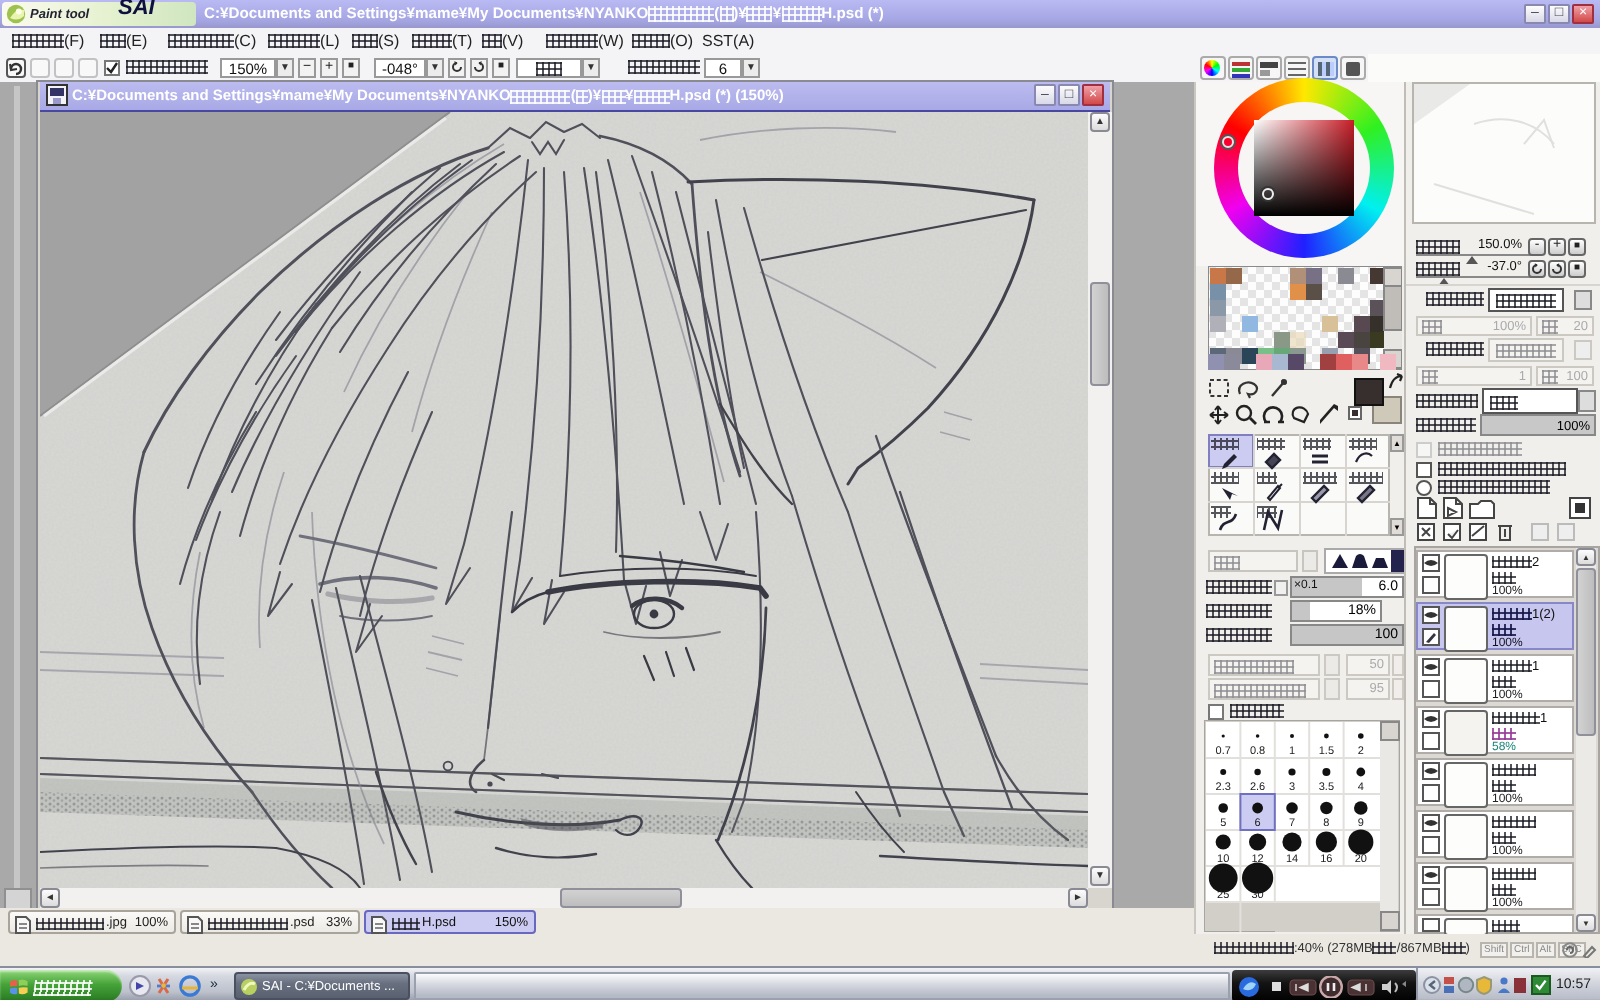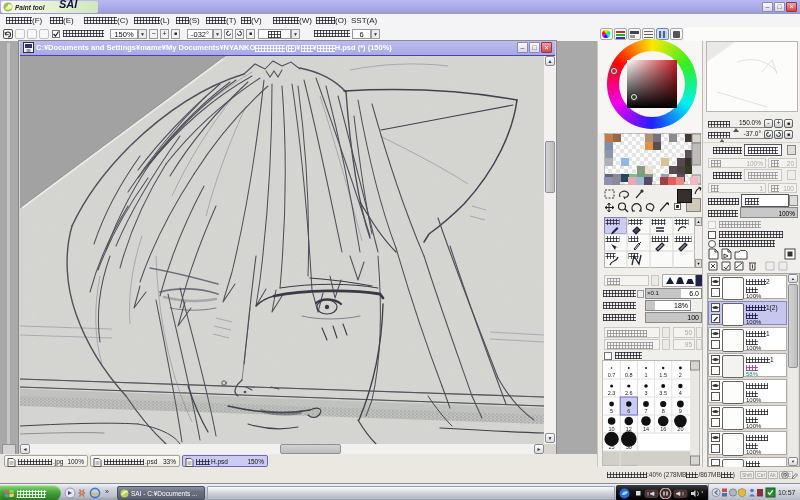--- a/index.html
+++ b/index.html
@@ -78,20 +78,21 @@
 <div class="abs" id="titlebar">
   <div class="abs" id="logo">
     <svg class="abs" style="left:2px;top:1px" width="11" height="11">
           <circle cx="5" cy="5" r="4.6" fill="#9ec24e"></circle>
           <path d="M2 7 Q5 2 9 3 L9 6 Q6 9 2 7Z" fill="#e8f4b0"></path>
           <circle cx="6.4" cy="3.8" r="1.5" fill="#fdfde8"></circle>
         </svg>
     <span class="abs" style="left:14px;top:3px;font-size:6.5px;font-weight:bold;font-style:italic;color:#223;">Paint tool</span>
     <span class="abs" style="left:58px;top:0px;font-size:11px;font-weight:bold;font-style:italic;color:#101040;">SAI</span>
   </div>
+  <div class="abs" id="ttext">C:¥Documents and Settings¥mame¥My Documents¥NYANKO<span class="kjw" style="width:33px;height:8px"></span>(<span class="kjw" style="width:7px;height:8px"></span>)¥<span class="kjw" style="width:13px;height:8px"></span>¥<span class="kjw" style="width:20px;height:8px"></span>H.psd (*)</div>
   <div class="abs" id="capbtns"><span class="capbtn">–</span><span class="capbtn">□</span><span class="capbtn" style="background:linear-gradient(#f0a0a8,#d24848);border-color:#a03040;color:#fff;">×</span></div>
 </div>
 <div class="abs" id="menubar">
   <span class="mi" style="left:6px"><span class="kj" style="width:26px"></span>(F)</span>
   <span class="mi" style="left:50px"><span class="kj" style="width:13px"></span>(E)</span>
   <span class="mi" style="left:84px"><span class="kj" style="width:33px"></span>(C)</span>
   <span class="mi" style="left:134px"><span class="kj" style="width:26px"></span>(L)</span>
   <span class="mi" style="left:176px"><span class="kj" style="width:13px"></span>(S)</span>
   <span class="mi" style="left:206px"><span class="kj" style="width:20px"></span>(T)</span>
   <span class="mi" style="left:241px"><span class="kj" style="width:10px"></span>(V)</span>
@@ -109,21 +110,21 @@
   <div class="tbtn g" style="left:39px"></div>
   <div class="abs" style="left:52px;top:3px;width:8px;height:8px;border:1px solid #777;background:#fff;box-sizing:border-box;"><svg width="6" height="6">
           <path d="M0.5 3 L2.5 5 L5.5 0.5" stroke="#222" stroke-width="1.2" fill="none"></path>
         </svg></div>
   <span class="abs kj" style="left:63px;top:3px;width:41px"></span>
   <div class="tfield" style="left:110px;width:28px;line-height:9px;">150%</div>
   <div class="tdrop" style="left:138px">▼</div>
   <div class="tsq" style="left:149px">−</div>
   <div class="tsq" style="left:160px">+</div>
   <div class="tsq" style="left:171px;font-size:5px;">■</div>
-  <div class="tfield" style="left:187px;width:26px;line-height:9px;">-032°</div>
+  <div class="tfield" style="left:187px;width:26px;line-height:9px;">-048°</div>
   <div class="tdrop" style="left:213px">▼</div>
   <div class="tsq" style="left:224px"><svg width="7" height="7">
           <path d="M5.5 3.5 A2 2 0 1 1 3.5 1.5" fill="none" stroke="#333" stroke-width="1"></path>
           <path d="M2.2 0.5 L3.8 1.5 L2.6 2.8" fill="#333"></path>
         </svg></div>
   <div class="tsq" style="left:235px"><svg width="7" height="7">
           <path d="M1.5 3.5 A2 2 0 1 0 3.5 1.5" fill="none" stroke="#333" stroke-width="1"></path>
           <path d="M4.8 0.5 L3.2 1.5 L4.4 2.8" fill="#333"></path>
         </svg></div>
   <div class="tsq" style="left:246px;font-size:5px;">■</div>

